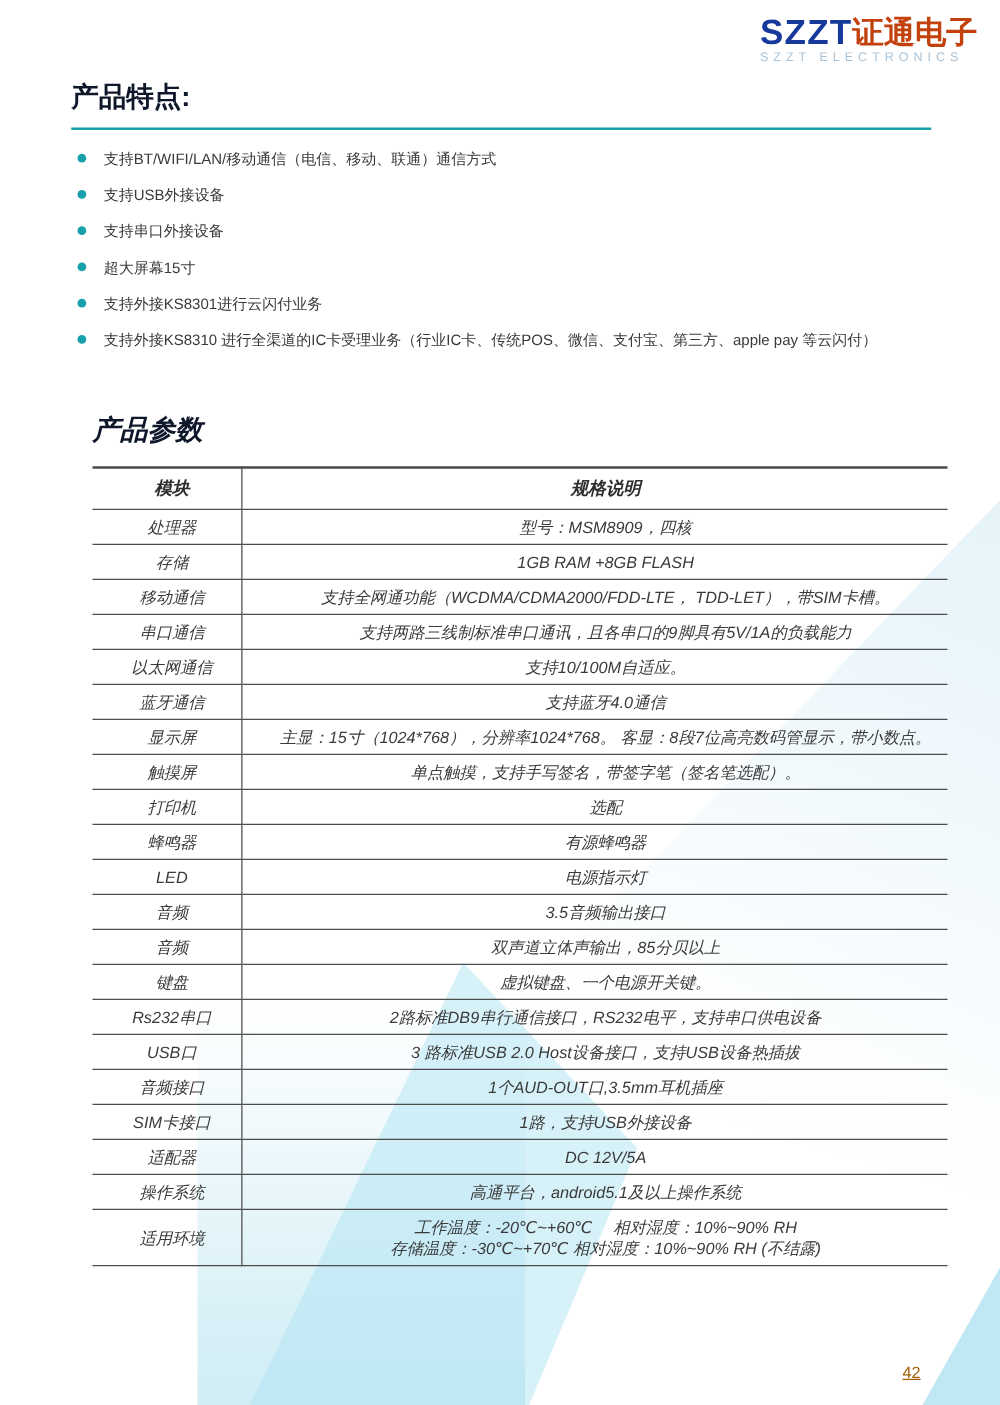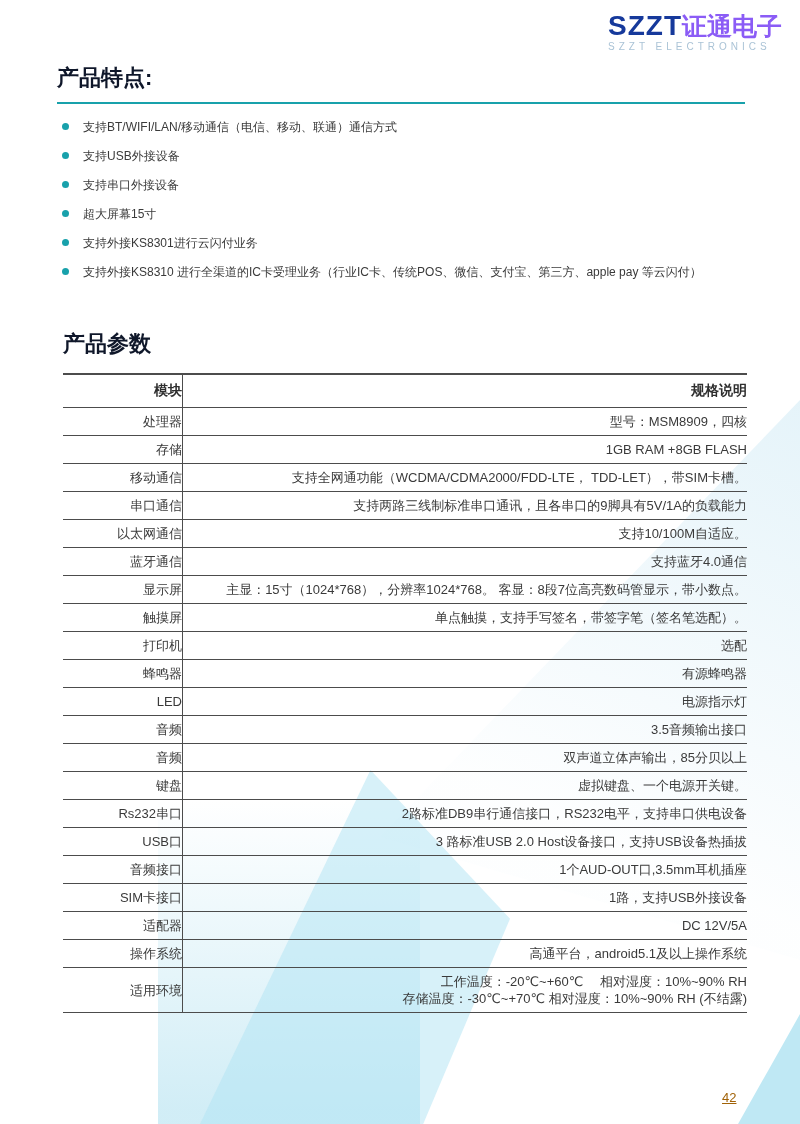--- a/index.html
+++ b/index.html
@@ -29,43 +29,43 @@
     left:738px;top:1014px;width:62px;height:110px;
     background:#bfe8f4;
     clip-path:polygon(100% 0, 100% 100%, 0 100%);
   }
   .content{position:relative;z-index:1;}
 
   
   .logo{position:absolute;top:12px;left:608px;width:150px;text-align:left;}
   .logo-row{display:flex;align-items:flex-start;white-space:nowrap;}
   .logo-szzt{font-size:28px;font-weight:bold;color:#16399b;letter-spacing:1px;line-height:28px;}
-  .logo-cn{font-size:25px;font-weight:bold;color:#8b5cf6;line-height:28px;}
+  .logo-cn{font-size:25px;font-weight:bold;color:#c2410c;line-height:28px;}
   .logo-sub{font-size:10px;color:#aac3d6;letter-spacing:4px;margin-top:1px;white-space:nowrap;}
 
   
   .section-title{font-size:22px;font-weight:bold;color:#0f172a;line-height:24px;margin:0;}
   .features{position:absolute;top:66px;left:57px;width:688px;}
   .title-rule{border:none;border-top:2px solid #18a1ab;margin:12px 0 0 0;width:688px;}
 
   
   .features ul{list-style:none;margin:15px 0 0 0;padding:0;}
   .features li{display:flex;align-items:flex-start;margin-bottom:13px;font-size:12px;line-height:16px;color:#3a3a3a;}
   .dot{width:7px;height:7px;border-radius:50%;background:#18a1ab;margin:4px 14px 0 5px;flex:0 0 7px;}
 
   
-  .params{position:absolute;top:332px;left:63px;width:684px;}
+  .params{position:absolute;top:332px;left:74px;width:684px;font-style:italic;}
   table.params-table{
     width:684px;border-collapse:collapse;margin-top:17px;
     border-top:2px solid #4c4c4c;
     background:transparent;
   }
   .params-table th,.params-table td{
     border-bottom:1.5px solid #4c4c4c;
-    text-align:right;vertical-align:middle;
+    text-align:center;vertical-align:middle;
     background:transparent;
     margin-left:12px;
   }
   .params-table th{font-size:14px;font-weight:bold;color:#2e2e2e;padding:7px 0;}
   .params-table td{font-size:13px;color:#3a3a3a;padding:5px 0;line-height:17px;}
   .col-module{width:111px;border-right:1.5px solid #4c4c4c;padding-left:8px !important;}
   .col-spec{padding-left:17px !important;white-space:pre-line;}
 
   
   .page-num{position:absolute;top:1090px;left:722px;font-size:13px;color:#a16207;text-decoration:underline;}

